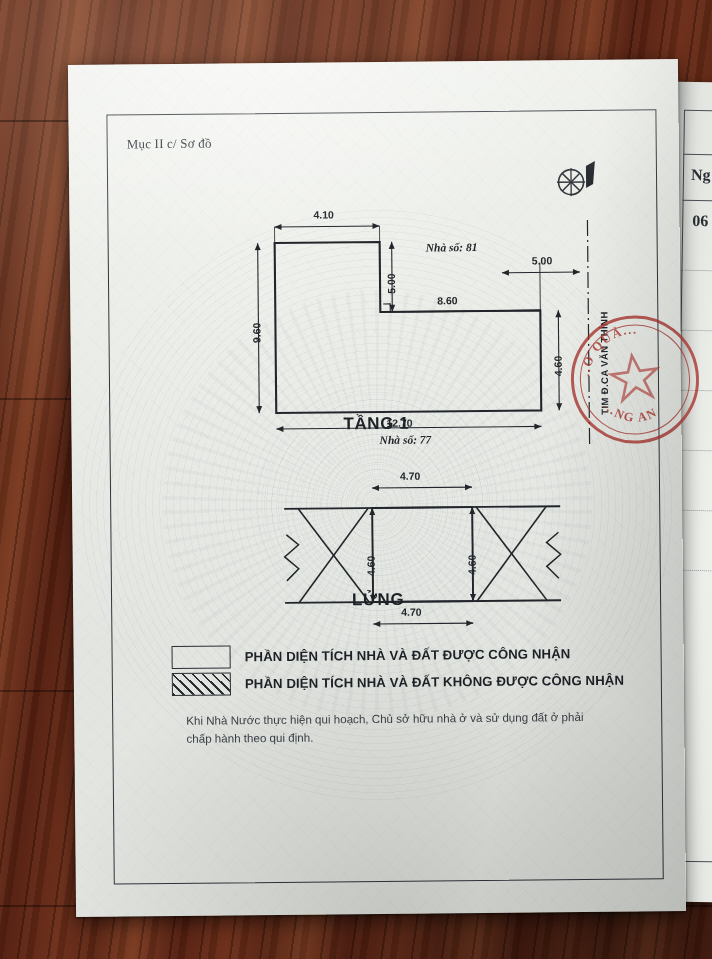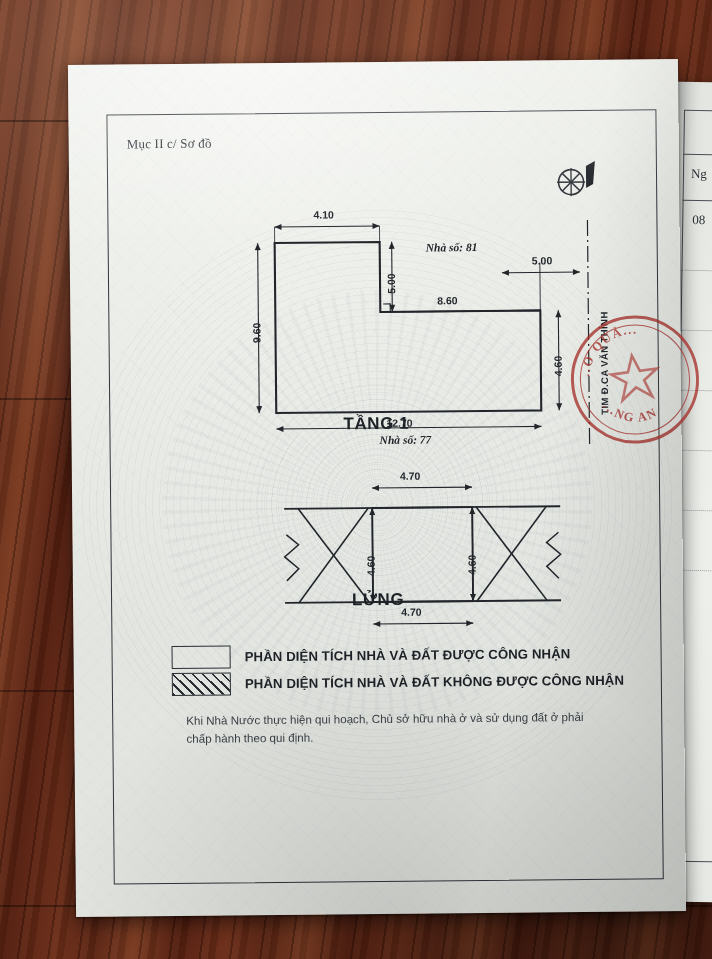--- a/index.html
+++ b/index.html
@@ -37,22 +37,22 @@
     box-shadow:-3px 2px 9px rgba(0,0,0,.45);
   }
   .page-right .rframe{
     position:absolute;left:22px;top:28px;right:-40px;bottom:40px;
     border:1.4px solid #4a4f55;
   }
   .page-right .rrow{
     position:absolute;left:22px;right:-40px;border-top:1.3px solid #4a4f55;
   }
   .page-right .rcell{
-    position:absolute;font-family:"Liberation Serif", serif;font-weight:400;
-    font-size:13px;color:#2b2f34;
+    position:absolute;font-family:"Liberation Serif", serif;font-weight:700;
+    font-size:16px;color:#2b2f34;
   }
 
   
   .page{
     position:absolute;left:72px;top:62px;width:610px;height:852px;
     transform:rotate(-0.55deg);
     background:
       radial-gradient(120% 70% at 30% 0%, #f6f7f4 0%, #eceee9 45%, #e2e5e0 100%);
     box-shadow:0 6px 20px rgba(0,0,0,.55), 0 1px 3px rgba(0,0,0,.5);
   }
@@ -190,21 +190,21 @@
   <div class="plank-line" style="top:398px;"></div>
   <div class="plank-line" style="top:690px;"></div>
   <div class="plank-line" style="top:905px;"></div>
 </div>
 
 <div class="page-right">
   <div class="rframe"></div>
   <div class="rrow" style="top:72px;"></div>
   <div class="rrow" style="top:118px;"></div>
   <div class="rcell" style="left:30px;top:84px;">Ng</div>
-  <div class="rcell" style="left:32px;top:130px;">08</div>
+  <div class="rcell" style="left:32px;top:130px;">06</div>
   <div class="rrow" style="top:188px;border-top-style:dotted;opacity:.5;"></div>
   <div class="rrow" style="top:248px;border-top-style:dotted;opacity:.5;"></div>
   <div class="rrow" style="top:308px;border-top-style:dotted;opacity:.5;"></div>
   <div class="rrow" style="top:368px;border-top-style:dotted;opacity:.5;"></div>
   <div class="rrow" style="top:428px;border-top-style:dotted;opacity:.5;"></div>
   <div class="rrow" style="top:488px;border-top-style:dotted;opacity:.5;"></div>
 </div>
 
 <div class="page">
 

